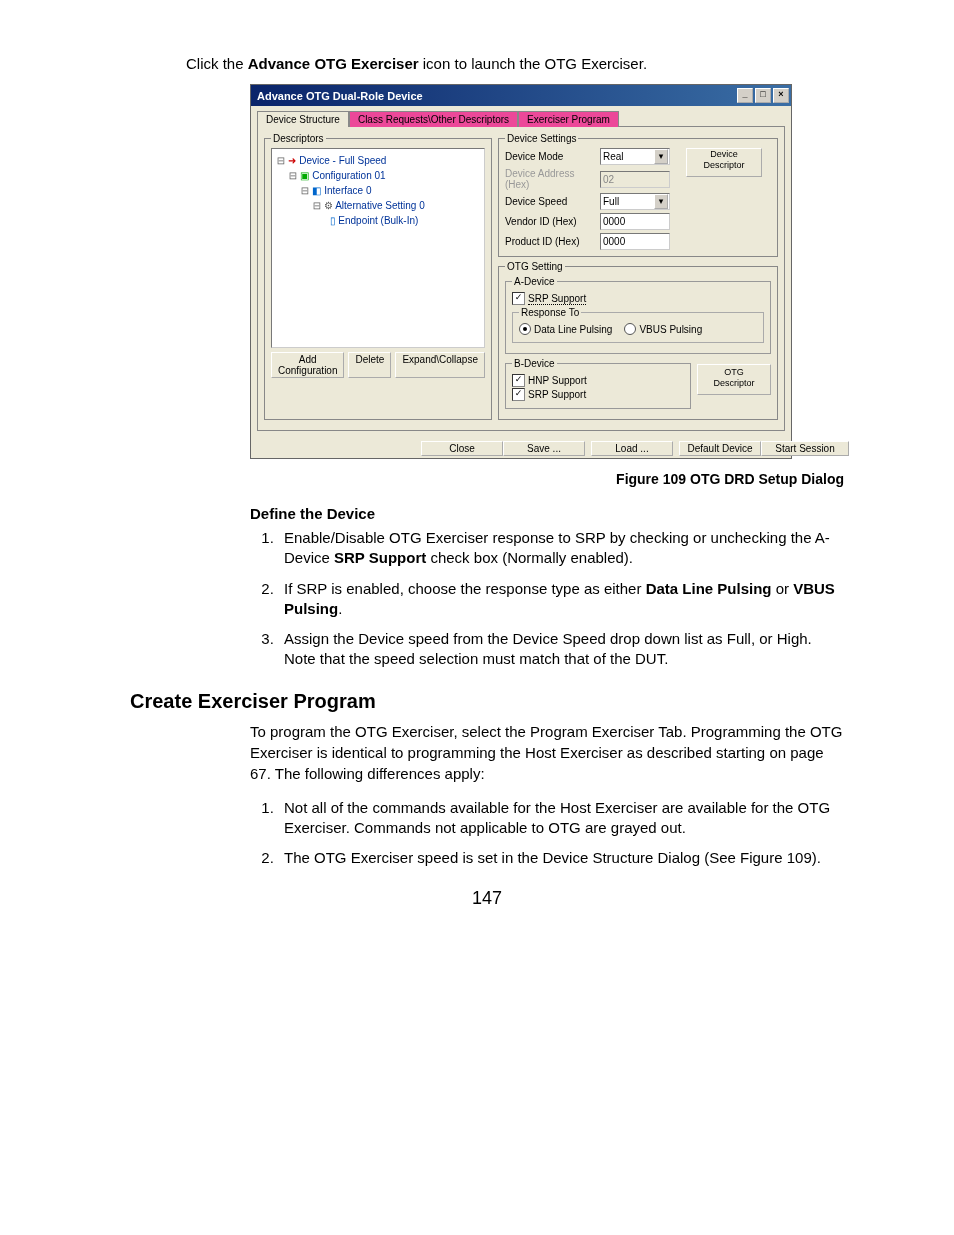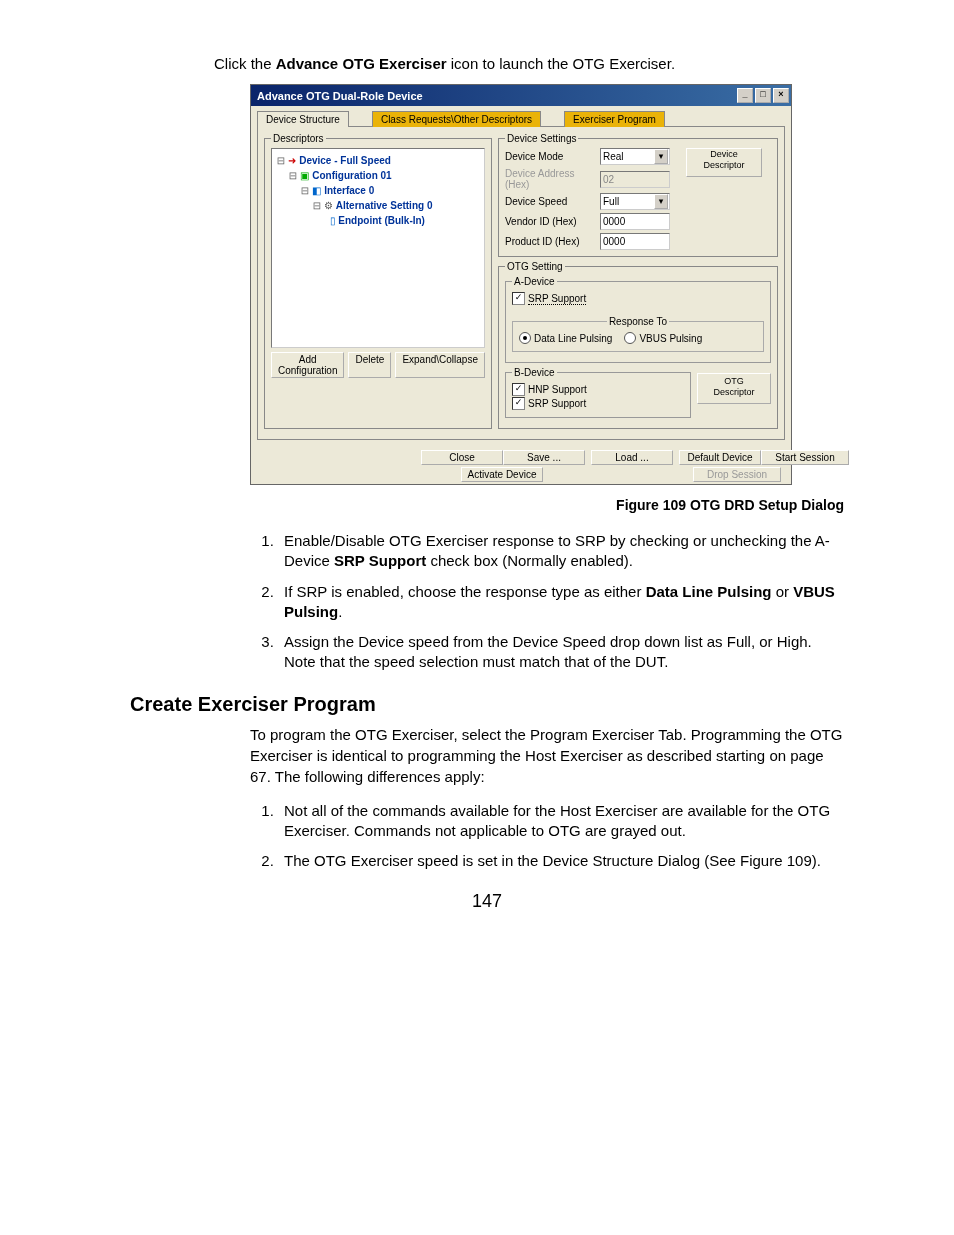--- a/index.html
+++ b/index.html
@@ -13,21 +13,21 @@
   .page {
     padding: 55px 110px 40px 130px;
   }
   .header {
     font-weight: bold;
     font-size: 15px;
     margin-bottom: 70px;
   }
   .intro {
     font-size: 15px;
-    margin: 0 0 12px 84px;
+    margin: 0 0 12px 56px;
   }
   .intro b { font-weight: bold; }
 
   
   .dialog {
     margin-left: 120px;
     width: 540px;
     border: 1px solid #666;
     font-family: Tahoma, Arial, sans-serif;
     font-size: 10px;
@@ -59,21 +59,21 @@
   .tab {
     border: 1px solid #888;
     border-bottom: none;
     background: #ece9d8;
     padding: 2px 8px;
     margin-right: 0px;
     position: relative;
     top: 1px;
   }
   .tab.active { background: #ece9d8; z-index:2; }
-  .tab.inactive { background:#eab308;margin-left:23px; }
+  .tab.inactive { background:#ec4899; }
   .tab-body {
     border: 1px solid #888;
     margin: 0 6px 6px 6px;
     padding: 6px;
     background: #ece9d8;
     display: flex;
     gap: 6px;
   }
   fieldset {
     border: 1px solid #888;
@@ -90,21 +90,21 @@
     border: 1px inset #ccc;
     height: 190px;
     padding: 4px;
     color: #003399;
     font-size: 10px;
     line-height: 15px;
     overflow: hidden;
   }
   .tree-row { white-space: nowrap; }
   .tree-icon { display:inline-block; width:10px; text-align:center; color:#666; margin-right:2px; }
-  .bold { font-weight: bold; }
+  .bold { font-weight: normal; }
 
   .btn {
     border: 1px outset #fff;
     background: #ece9d8;
     padding: 1px 6px;
     font-size: 10px;
     font-family: Tahoma, Arial, sans-serif;
     cursor: default;
     text-align:center;
   }
@@ -237,21 +237,21 @@
         </fieldset>
 
         <fieldset>
           <legend>OTG Setting</legend>
           <fieldset style="border:1px solid #999; margin-bottom:4px;">
             <legend>A-Device</legend>
             <div class="checkbox-row">
               <div class="checkbox">✓</div>
               <span style="border-bottom:1px dotted #000;">SRP Support</span>
             </div>
-            <fieldset style="border:1px solid #aaa; margin-top:11px;text-align:center;">
+            <fieldset style="border:1px solid #aaa; margin-top:2px;">
               <legend>Response To</legend>
               <div style="display:flex; gap:12px;">
                 <div class="checkbox-row">
                   <span class="radio sel"></span>
                   <span>Data Line  Pulsing</span>
                 </div>
                 <div class="checkbox-row">
                   <span class="radio"></span>
                   <span>VBUS Pulsing</span>
                 </div>
@@ -282,33 +282,25 @@
       </div>
       <div style="display:flex; gap:6px;">
         <div class="btn">Save ...</div>
         <div class="btn">Load ...</div>
         <div class="btn">Default Device</div>
       </div>
       <div>
         <div class="btn" style="min-width:74px;">Start Session</div>
       </div>
     </div>
-    <div class="bottom-row" style="padding-top:0;">
-      <div></div>
-      <div style="margin-left:50px;">
-        <div class="btn">Activate Device</div>
-      </div>
-      <div>
-        <div class="btn disabled" style="min-width:74px;">Drop Session</div>
-      </div>
-    </div>
   </div>
 
   <div class="caption">Figure  109  OTG DRD Setup Dialog</div>
 
+  <div class="section-sub">Define the Device</div>
   <ol class="steps">
     <li><span>Enable/Disable OTG Exerciser response to SRP by checking or unchecking the A-Device </span><b>SRP Support</b><span> check box (Normally enabled).</span></li>
     <li><span>If SRP is enabled, choose the response type as either </span><b>Data Line Pulsing</b><span> or </span><b>VBUS Pulsing</b><span>.</span></li>
     <li>Assign the Device speed from the Device Speed drop down list as Full, or High. Note that the speed selection must match that of the DUT.</li>
   </ol>
 
   <h2 class="section">Create Exerciser Program</h2>
   <p class="para">To program the OTG Exerciser, select the Program Exerciser Tab. Programming the OTG Exerciser is identical to programming the Host Exerciser as described starting on page 67. The following differences apply:</p>
   <ol class="steps">
     <li>Not all of the commands available for the Host Exerciser are available for the OTG Exerciser. Commands not applicable to OTG are grayed out.</li>

